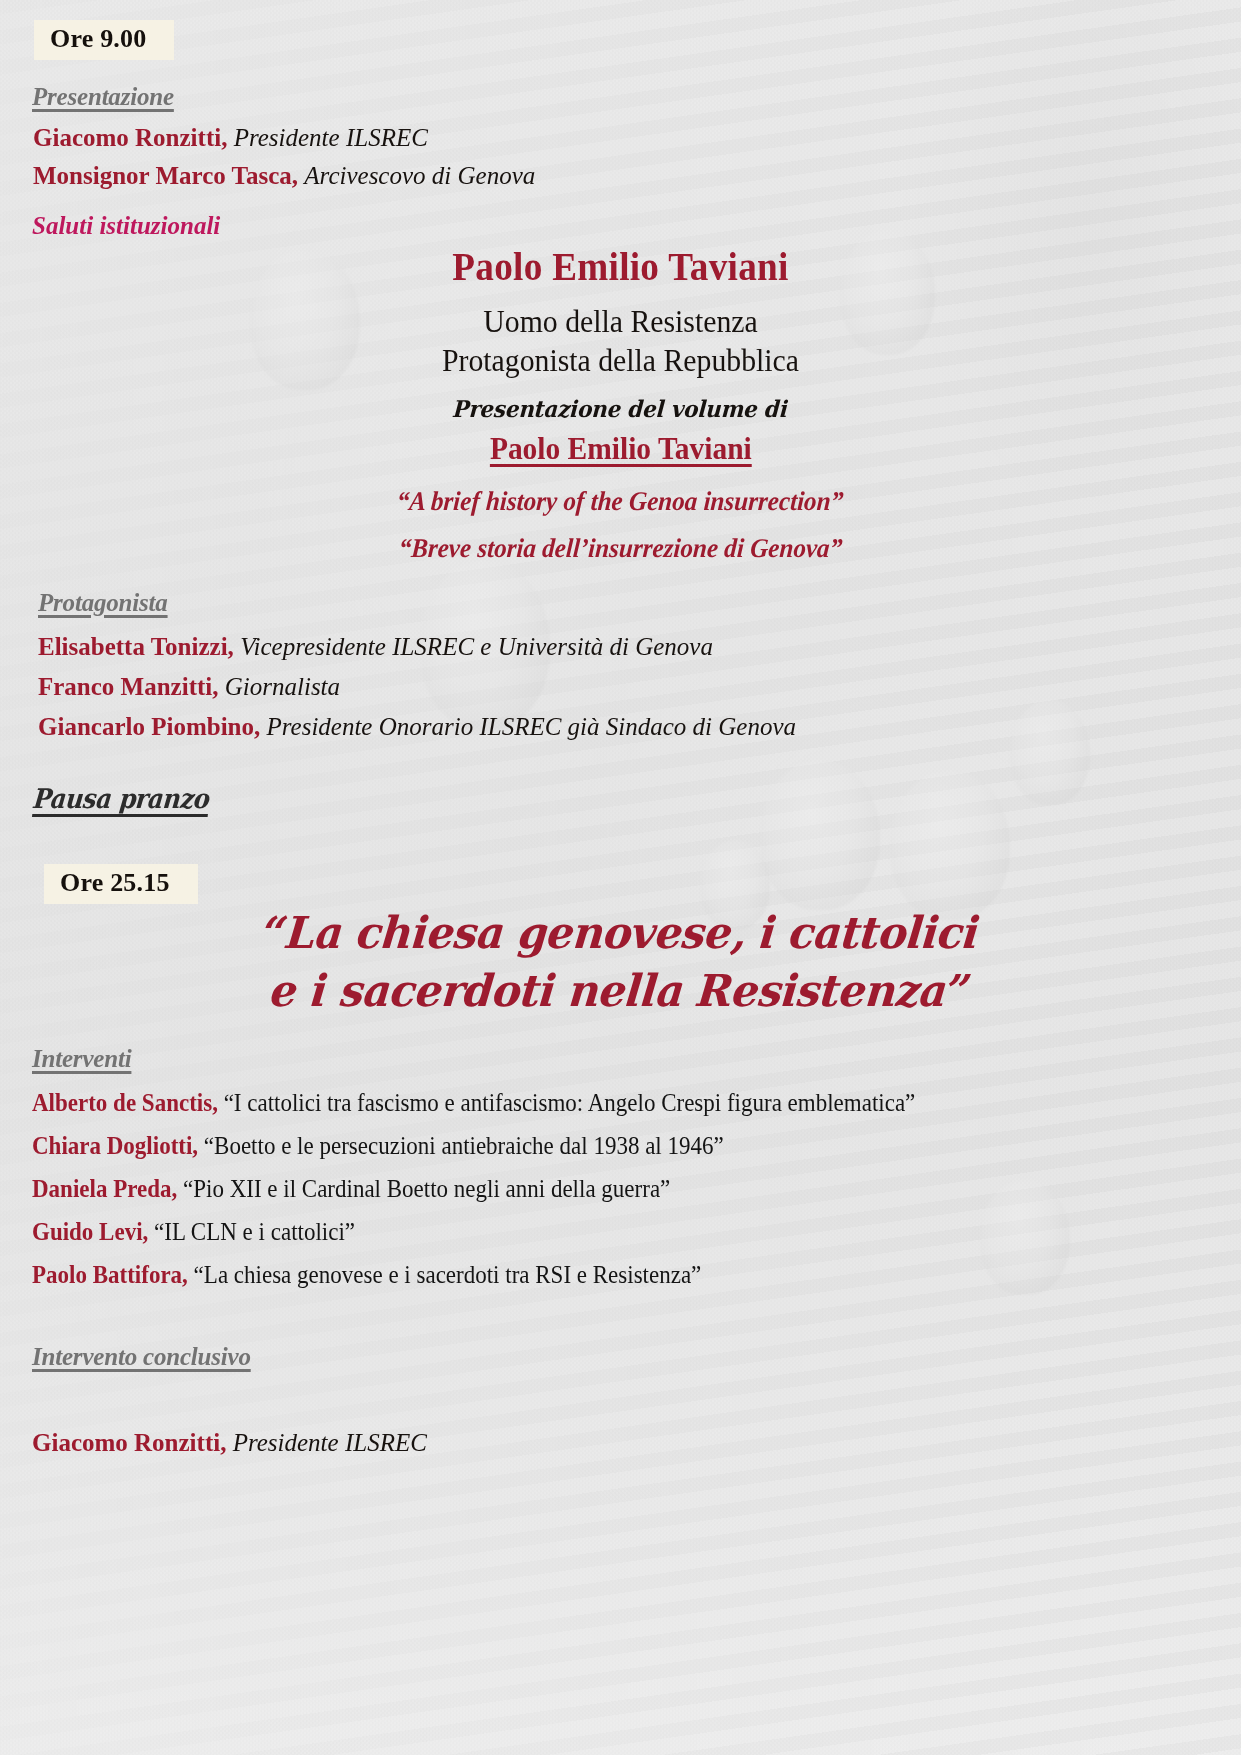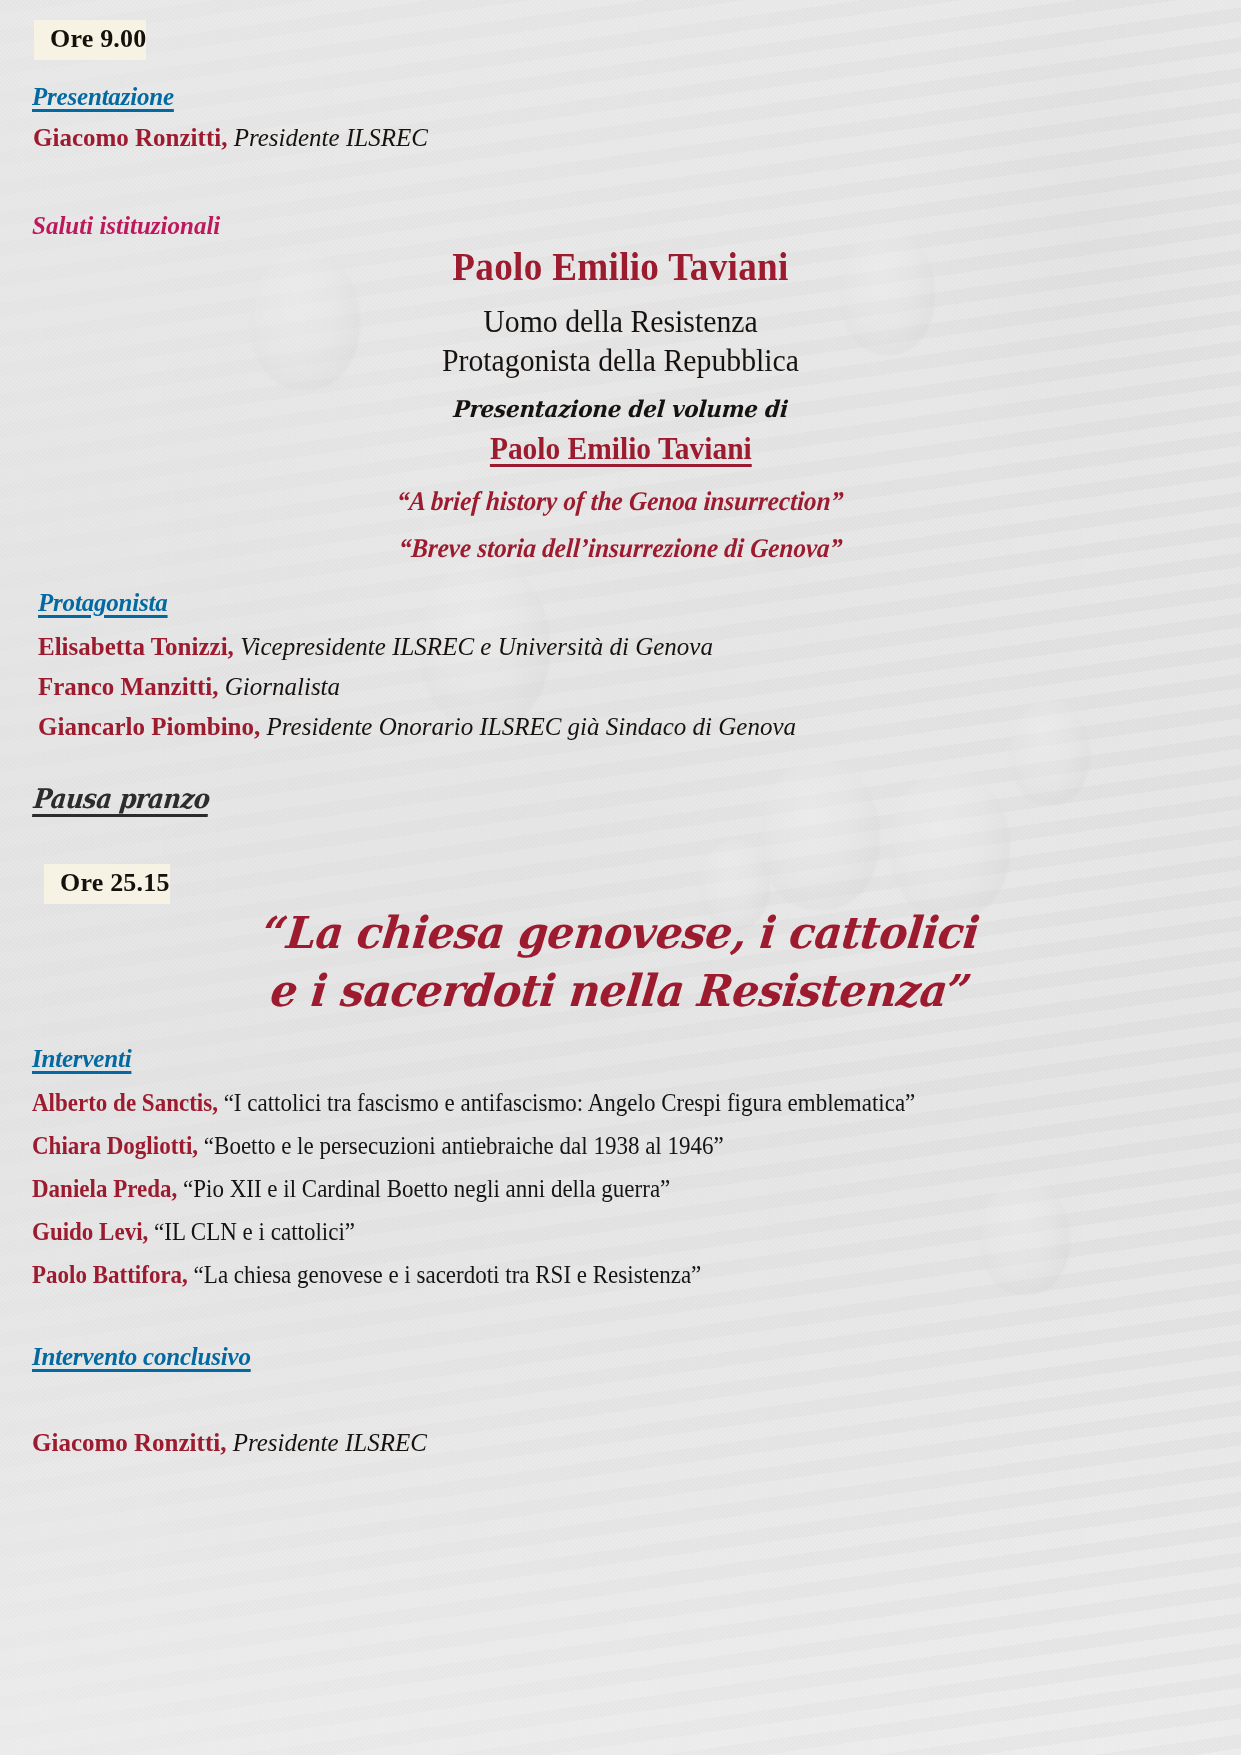--- a/index.html
+++ b/index.html
@@ -93,31 +93,31 @@
 
   
   .time-badge {
     display: inline-block;
     background: #f6f2e4;
     color: #15100c;
     font-family: "Liberation Serif", serif;
     font-weight: bold;
     font-size: 26px;
     letter-spacing: .2px;
-    padding: 4px 0 6px 16px;
+    padding: 4px 28px 6px 16px;
     line-height: 1.15;
   }
 
   
   .sec-head {
     font-family: "Liberation Serif", serif;
     font-weight: bold;
     font-style: italic;
     font-size: 25px;
-    color: #0369a1;
+    color: #737373;
     text-decoration: underline;
     text-underline-offset: 4px;
     text-decoration-thickness: 2.5px;
     transform: scaleX(.88);
     transform-origin: left center;
     letter-spacing: -0.2px;
     white-space: nowrap;
   }
 
   .sec-head-plain {
@@ -275,20 +275,24 @@
 
     <div class="abs" style="left:32px; top:83px;">
       <span class="sec-head">Presentazione</span>
     </div>
 
     <div class="abs person" style="left:33px; top:123px;">
       <span class="name">Giacomo Ronzitti,</span>
       <span class="role">Presidente ILSREC</span>
     </div>
 
+    <div class="abs person" style="left:33px; top:161px;">
+      <span class="name">Monsignor Marco Tasca,</span>
+      <span class="role">Arcivescovo di Genova</span>
+    </div>
 
     <div class="abs" style="left:32px; top:212px;">
       <span class="sec-head-plain">Saluti istituzionali</span>
     </div>
 
     <div class="abs center-block" style="left:0; top:245px;">
       <div class="big-red-name">Paolo Emilio Taviani</div>
       <div class="sub-line" style="margin-top:12px;">Uomo della Resistenza</div>
       <div class="sub-line">Protagonista della Repubblica</div>
     </div>

